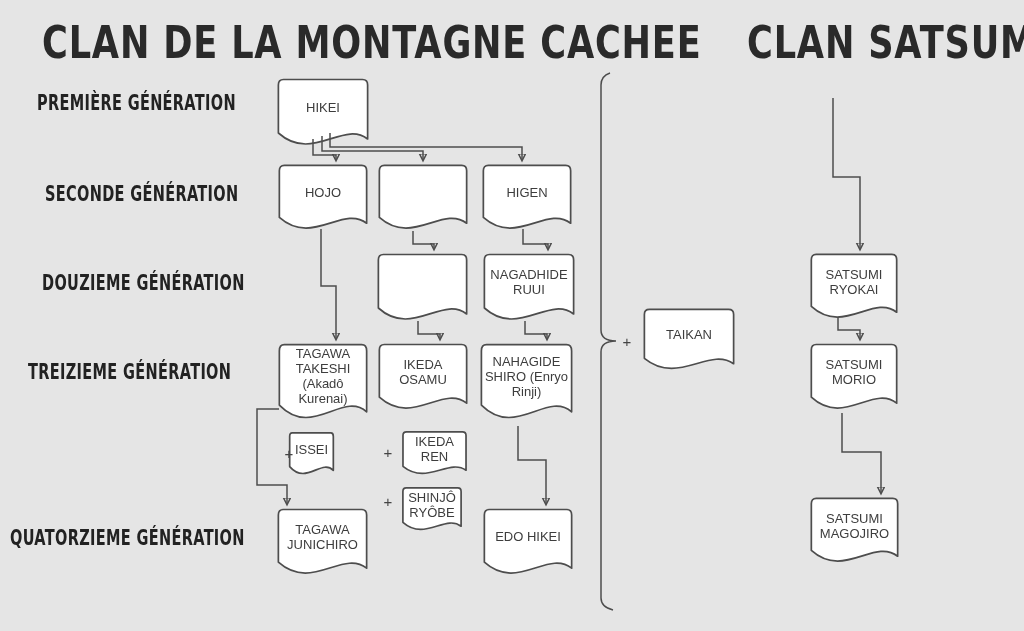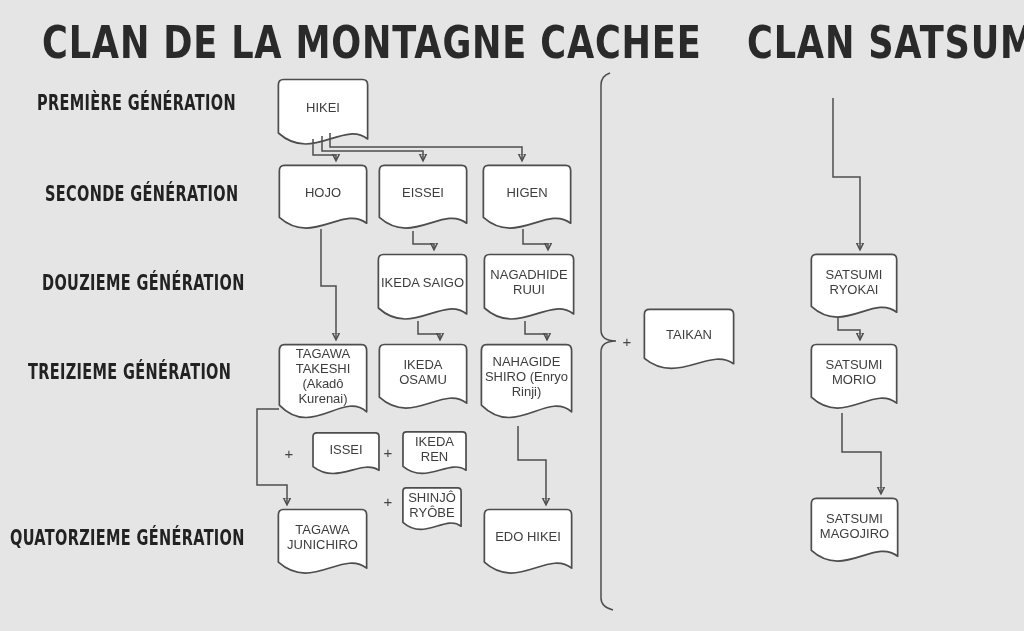--- a/index.html
+++ b/index.html
@@ -62,35 +62,33 @@
     <svg class="doc" viewBox="0 0 100 70" preserveAspectRatio="none">
         <path d="M7,1.5 L93,1.5 Q98.5,1.5 98.5,7 L98.5,61 C72,42 38,85 1.5,55 L1.5,7 Q1.5,1.5 7,1.5 Z"></path>
       </svg>
     <div class="node-label">HOJO</div>
   </div>
 
   <div class="node" style="left:378px;top:164px;width:90px;height:68px">
     <svg class="doc" viewBox="0 0 100 70" preserveAspectRatio="none">
         <path d="M7,1.5 L93,1.5 Q98.5,1.5 98.5,7 L98.5,61 C72,42 38,85 1.5,55 L1.5,7 Q1.5,1.5 7,1.5 Z"></path>
       </svg>
-    <div class="node-label">EISSEI</div>
   </div>
 
   <div class="node" style="left:482px;top:164px;width:90px;height:68px">
     <svg class="doc" viewBox="0 0 100 70" preserveAspectRatio="none">
         <path d="M7,1.5 L93,1.5 Q98.5,1.5 98.5,7 L98.5,61 C72,42 38,85 1.5,55 L1.5,7 Q1.5,1.5 7,1.5 Z"></path>
       </svg>
     <div class="node-label">HIGEN</div>
   </div>
 
   <div class="node" style="left:377px;top:253px;width:91px;height:70px">
     <svg class="doc" viewBox="0 0 100 70" preserveAspectRatio="none">
         <path d="M7,1.5 L93,1.5 Q98.5,1.5 98.5,7 L98.5,61 C72,42 38,85 1.5,55 L1.5,7 Q1.5,1.5 7,1.5 Z"></path>
       </svg>
-    <div class="node-label">IKEDA SAIGO</div>
   </div>
 
   <div class="node" style="left:483px;top:253px;width:92px;height:70px">
     <svg class="doc" viewBox="0 0 100 70" preserveAspectRatio="none">
         <path d="M7,1.5 L93,1.5 Q98.5,1.5 98.5,7 L98.5,61 C72,42 38,85 1.5,55 L1.5,7 Q1.5,1.5 7,1.5 Z"></path>
       </svg>
     <div class="node-label">NAGADHIDE
 RUUI</div>
   </div>
 
@@ -114,21 +112,21 @@
 
   <div class="node" style="left:480px;top:343px;width:93px;height:79px">
     <svg class="doc" viewBox="0 0 100 70" preserveAspectRatio="none">
         <path d="M7,1.5 L93,1.5 Q98.5,1.5 98.5,7 L98.5,61 C72,42 38,85 1.5,55 L1.5,7 Q1.5,1.5 7,1.5 Z"></path>
       </svg>
     <div class="node-label">NAHAGIDE
 SHIRO (Enryo
 Rinji)</div>
   </div>
 
-  <div class="node small" style="left:312px;top:432px;width:68px;height:44px">
+  <div class="node small" style="left:289px;top:432px;width:45px;height:44px">
     <svg class="doc" viewBox="0 0 100 70" preserveAspectRatio="none">
         <path d="M7,1.5 L93,1.5 Q98.5,1.5 98.5,7 L98.5,61 C72,42 38,85 1.5,55 L1.5,7 Q1.5,1.5 7,1.5 Z"></path>
       </svg>
     <div class="node-label">ISSEI</div>
   </div>
 
   <div class="node small" style="left:402px;top:431px;width:65px;height:45px">
     <svg class="doc" viewBox="0 0 100 70" preserveAspectRatio="none">
         <path d="M7,1.5 L93,1.5 Q98.5,1.5 98.5,7 L98.5,61 C72,42 38,85 1.5,55 L1.5,7 Q1.5,1.5 7,1.5 Z"></path>
       </svg>

